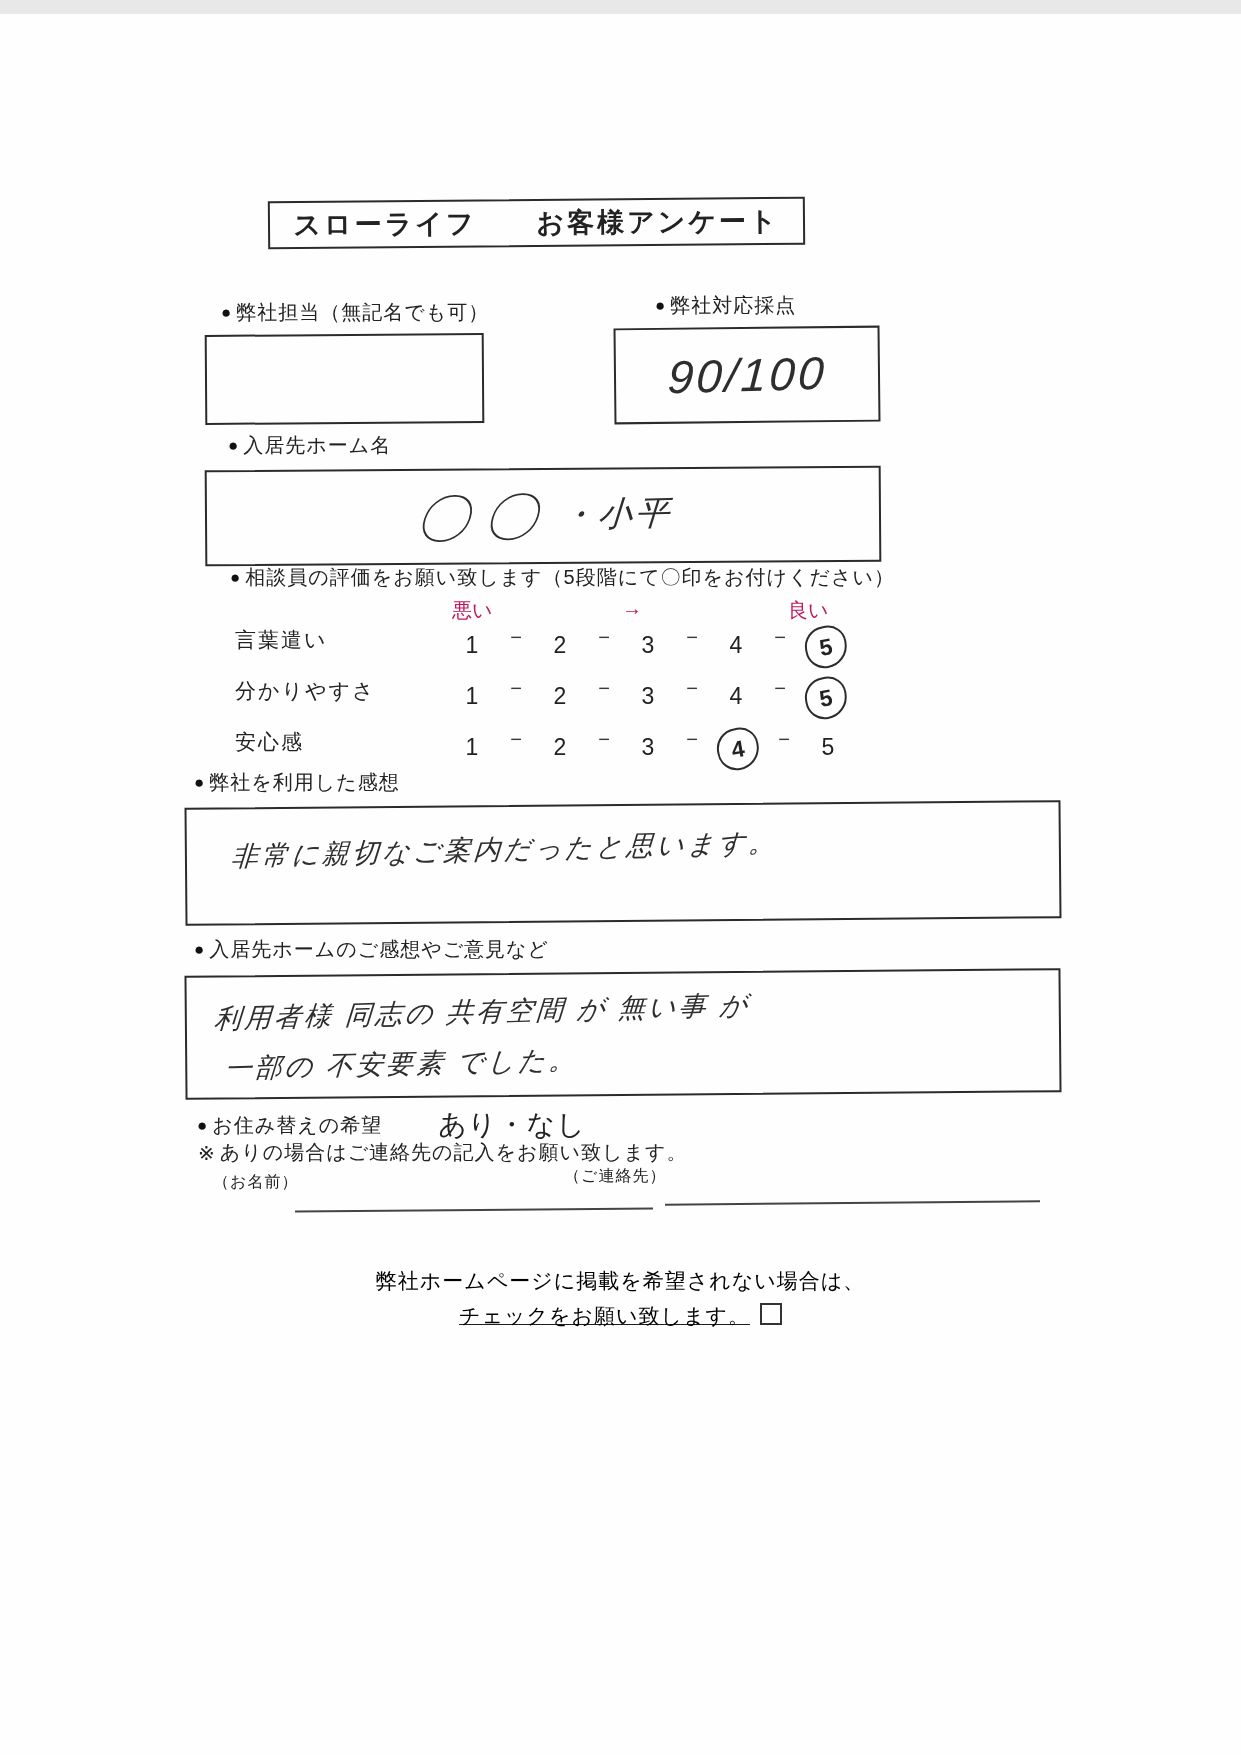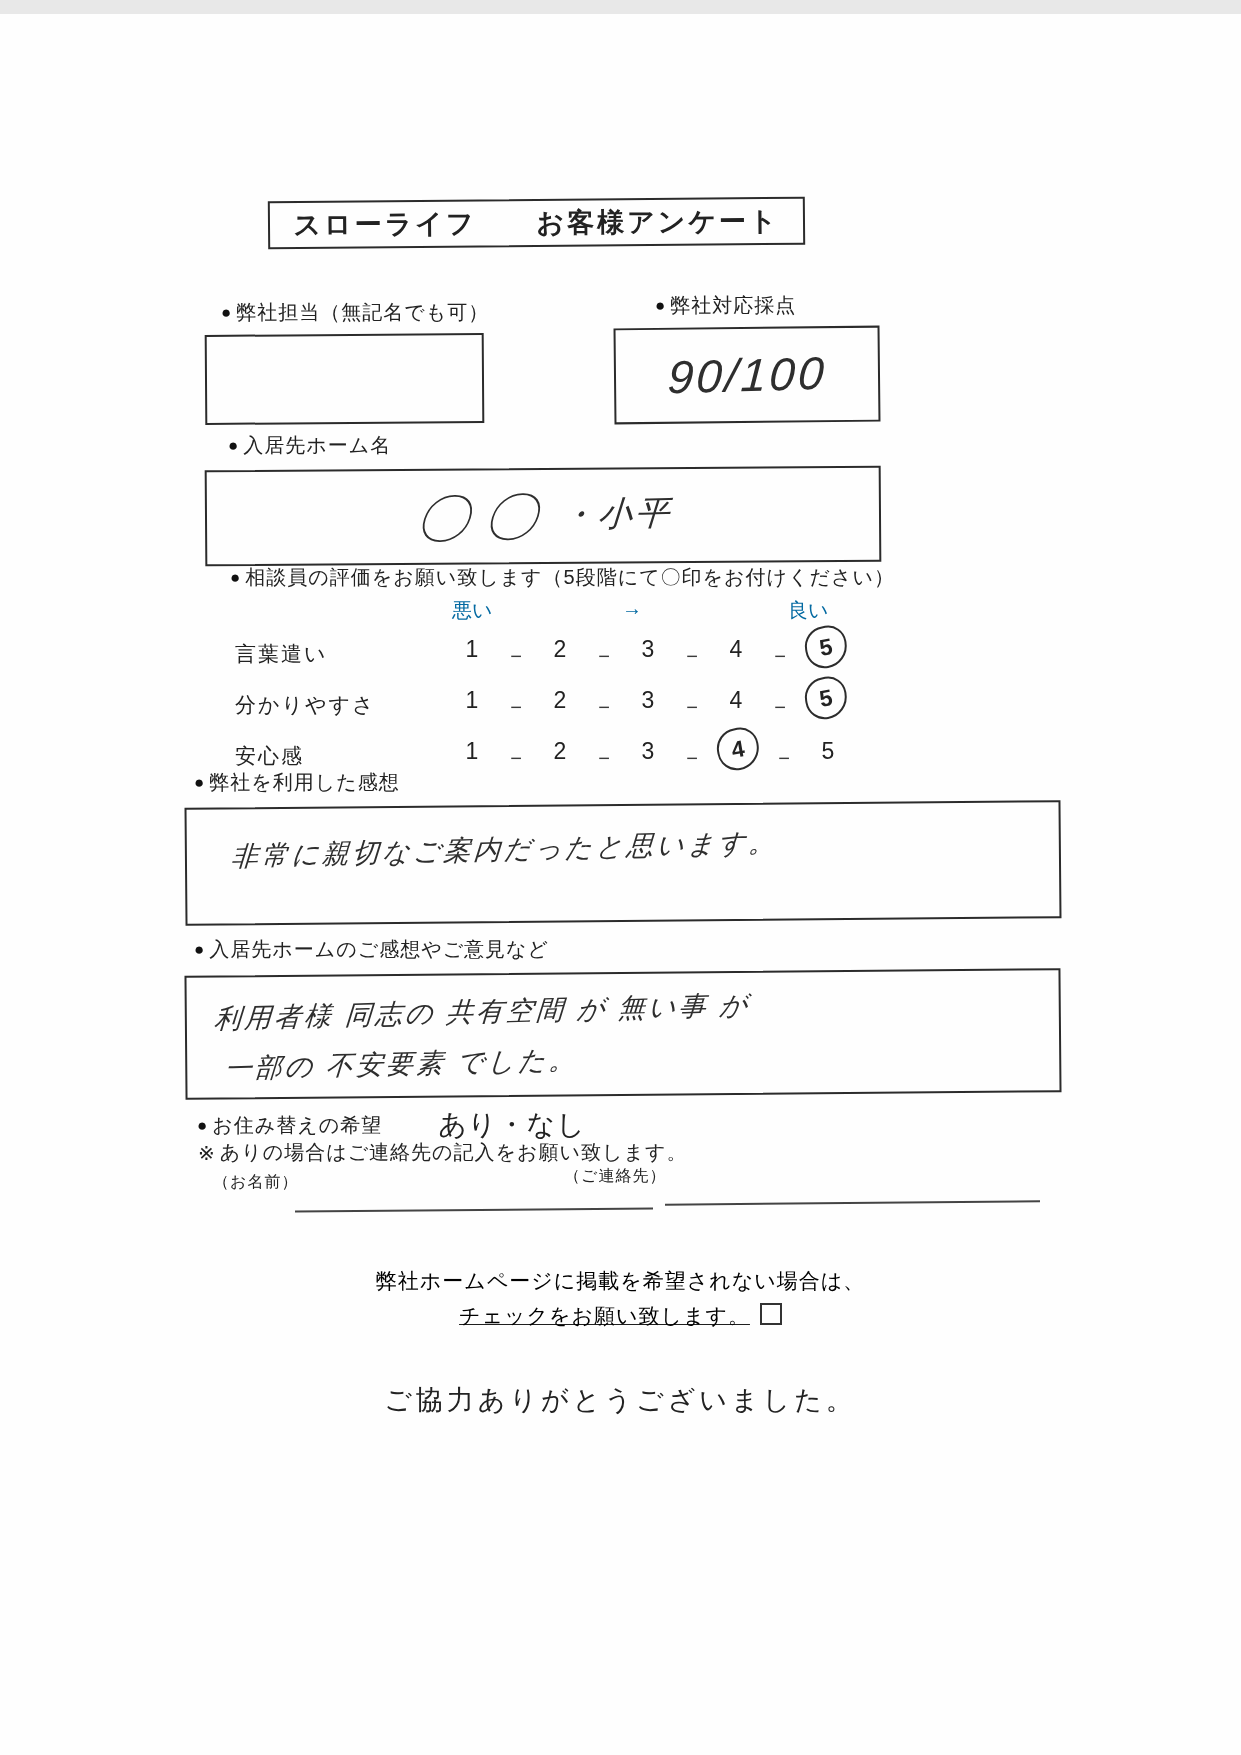--- a/index.html
+++ b/index.html
@@ -27,23 +27,23 @@
     font-style:italic;
     color:#2e2e2e;
     transform:skewX(-5deg) rotate(-1deg);
     letter-spacing:3px;
   }
   .hw-score{font-size:46px;}
   .hw-home{font-size:34px;display:flex;align-items:center;gap:10px;}
   .hw-home .circles{font-size:54px;letter-spacing:14px;line-height:1;}
   .hw-comment{font-size:27px;}
   
-  .scale-label{font-size:20px;color:#0369a1;}
+  .scale-label{font-size:20px;color:#be185d;}
   .rating-rows{display:flex;flex-direction:column;gap:9px;}
-  .rating-row{display:flex;align-items:flex-end;font-size:23px;color:#222;}
+  .rating-row{display:flex;align-items:flex-start;font-size:23px;color:#222;}
   .rating-row-label{width:218px;font-size:21px;letter-spacing:2px;}
   .rating-row .num{
     width:38px;height:38px;display:inline-flex;align-items:center;justify-content:center;
   }
   .rating-row .num.circled{
     border:2.5px solid #2c2c2c;border-radius:50% 45% 55% 48%;
     transform:rotate(-10deg);
     font-weight:bold;
   }
   .rating-row .dash{width:50px;text-align:center;color:#3a3a3a;font-size:20px;}
@@ -171,17 +171,14 @@
   <div class="abs underline" style="left:295px;top:1195px;width:358px;transform:rotate(-0.5deg);"></div>
   <div class="abs underline" style="left:665px;top:1188px;width:375px;transform:rotate(-0.5deg);"></div>
 
   <div class="abs center-text" style="top:1253px;">
     <span class="pub-line">弊社ホームページに掲載を希望されない場合は、</span>
   </div>
   <div class="abs center-text" style="top:1288px;text-decoration:underline;">
     <span class="pub-line">チェックをお願い致します。</span><span class="checkbox"></span>
   </div>
 
-  <div class="abs center-text" style="top:1368px;">
-    <span class="thanks">ご協力ありがとうございました。</span>
-  </div>
 
 </div>
 
 </body></html>

